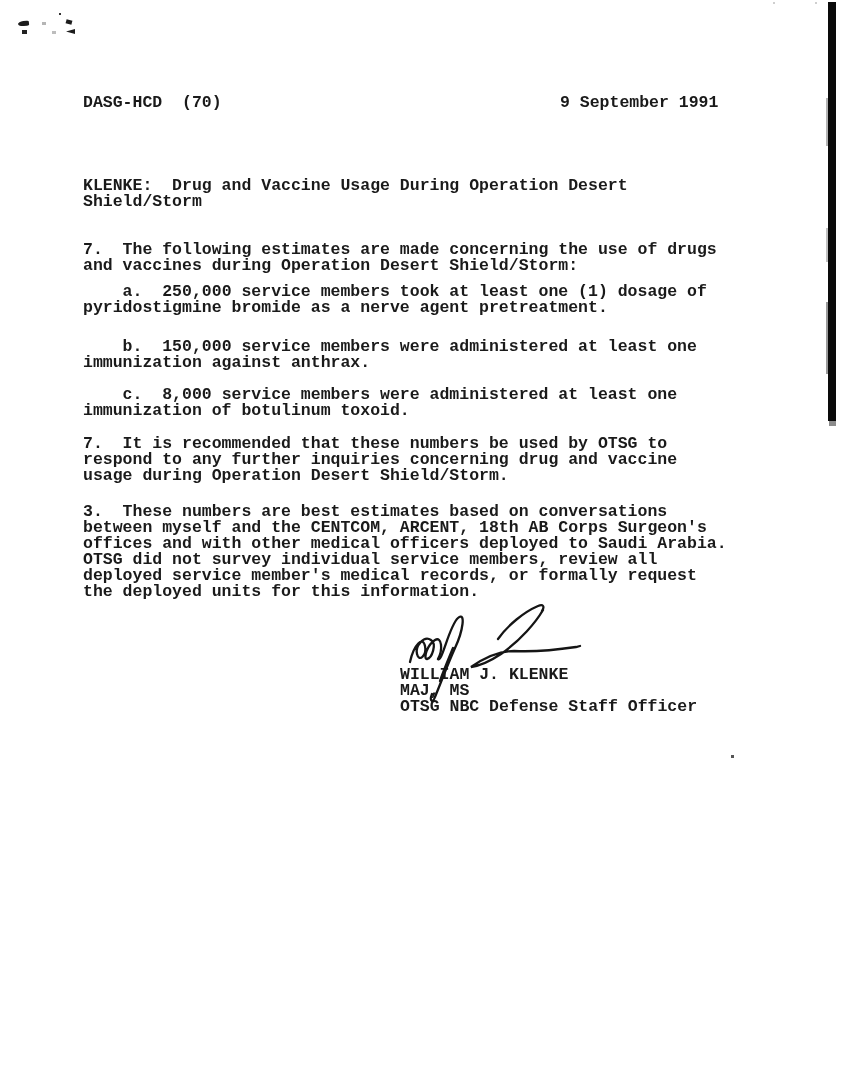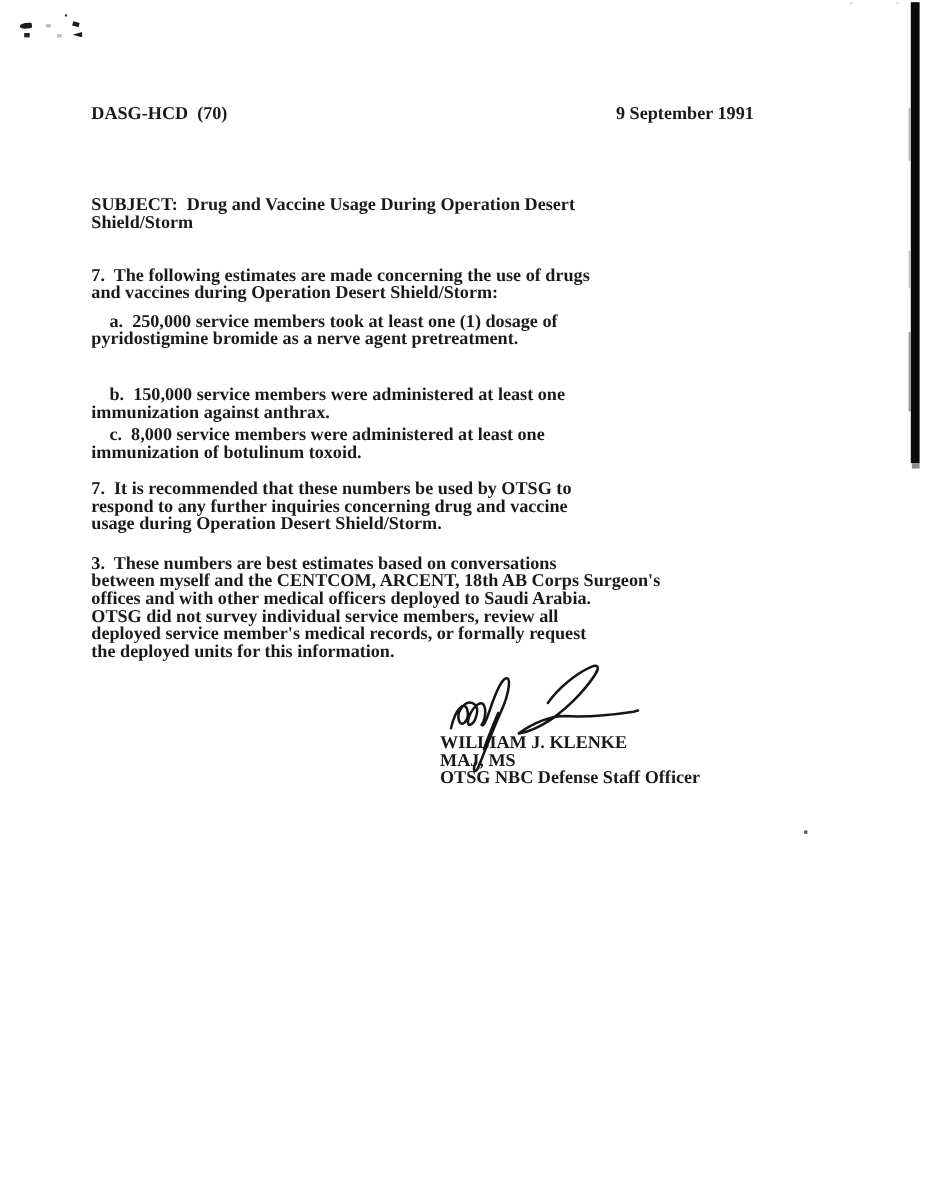--- a/index.html
+++ b/index.html
@@ -6,21 +6,21 @@
     margin: 0;
     padding: 0;
     background: #ffffff;
   }
   .page {
     position: relative;
     width: 850px;
     height: 812px;
     background: #ffffff;
     overflow: hidden;
-    font-family: Liberation Serif, serif;
+    font-family: Liberation Mono, monospace;
     font-weight: 700;
     color: #1a1a1a;
   }
   .tline {
     position: absolute;
     white-space: pre-wrap;
     font-size: 16.5px;
     line-height: 16px;
     width: 700px;
     letter-spacing: 0;
@@ -38,28 +38,28 @@
 </style>
 </head>
 <body>
 
 <div class="page">
 
   <div class="tline" style="left:83px; top:95px; width:300px;">DASG-HCD  (70)</div>
   <div class="tline" style="left:560px; top:95px; width:200px;">9 September 1991</div>
 
 
-  <div class="tline" style="left:83px; top:178px;">SUBJECT:  Drug and Vaccine Usage During Operation Desert
+  <div class="tline" style="left:83px; top:178px;">KLENKE:  Drug and Vaccine Usage During Operation Desert
 Shield/Storm</div>
 
   <div class="tline" style="left:83px; top:242px;">7.  The following estimates are made concerning the use of drugs
 and vaccines during Operation Desert Shield/Storm:</div>
   <div class="tline" style="left:83px; top:284px;">    a.  250,000 service members took at least one (1) dosage of
 pyridostigmine bromide as a nerve agent pretreatment.</div>
-  <div class="tline" style="left:83px; top:339px;margin-top:12px;">    b.  150,000 service members were administered at least one
+  <div class="tline" style="left:83px; top:339px;">    b.  150,000 service members were administered at least one
 immunization against anthrax.</div>
   <div class="tline" style="left:83px; top:387px;">    c.  8,000 service members were administered at least one
 immunization of botulinum toxoid.</div>
   <div class="tline" style="left:83px; top:436px;">7.  It is recommended that these numbers be used by OTSG to
 respond to any further inquiries concerning drug and vaccine
 usage during Operation Desert Shield/Storm.</div>
   <div class="tline" style="left:83px; top:504px;">3.  These numbers are best estimates based on conversations
 between myself and the CENTCOM, ARCENT, 18th AB Corps Surgeon's
 offices and with other medical officers deployed to Saudi Arabia.
 OTSG did not survey individual service members, review all

